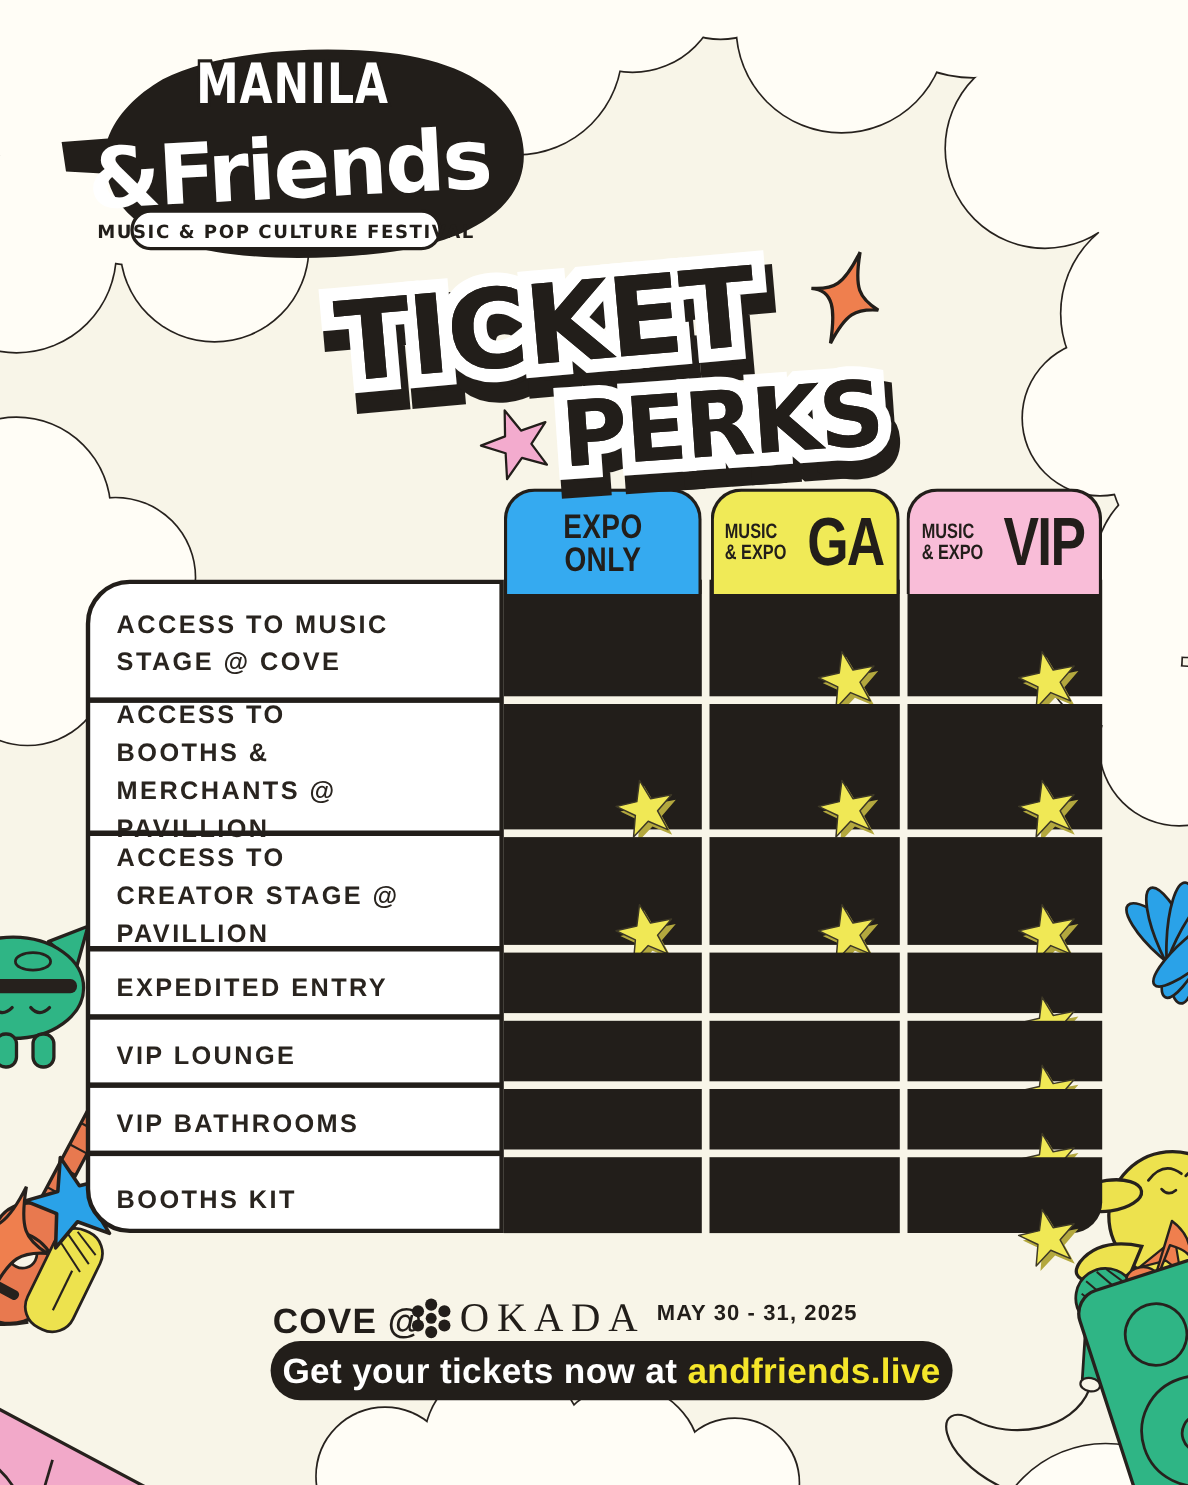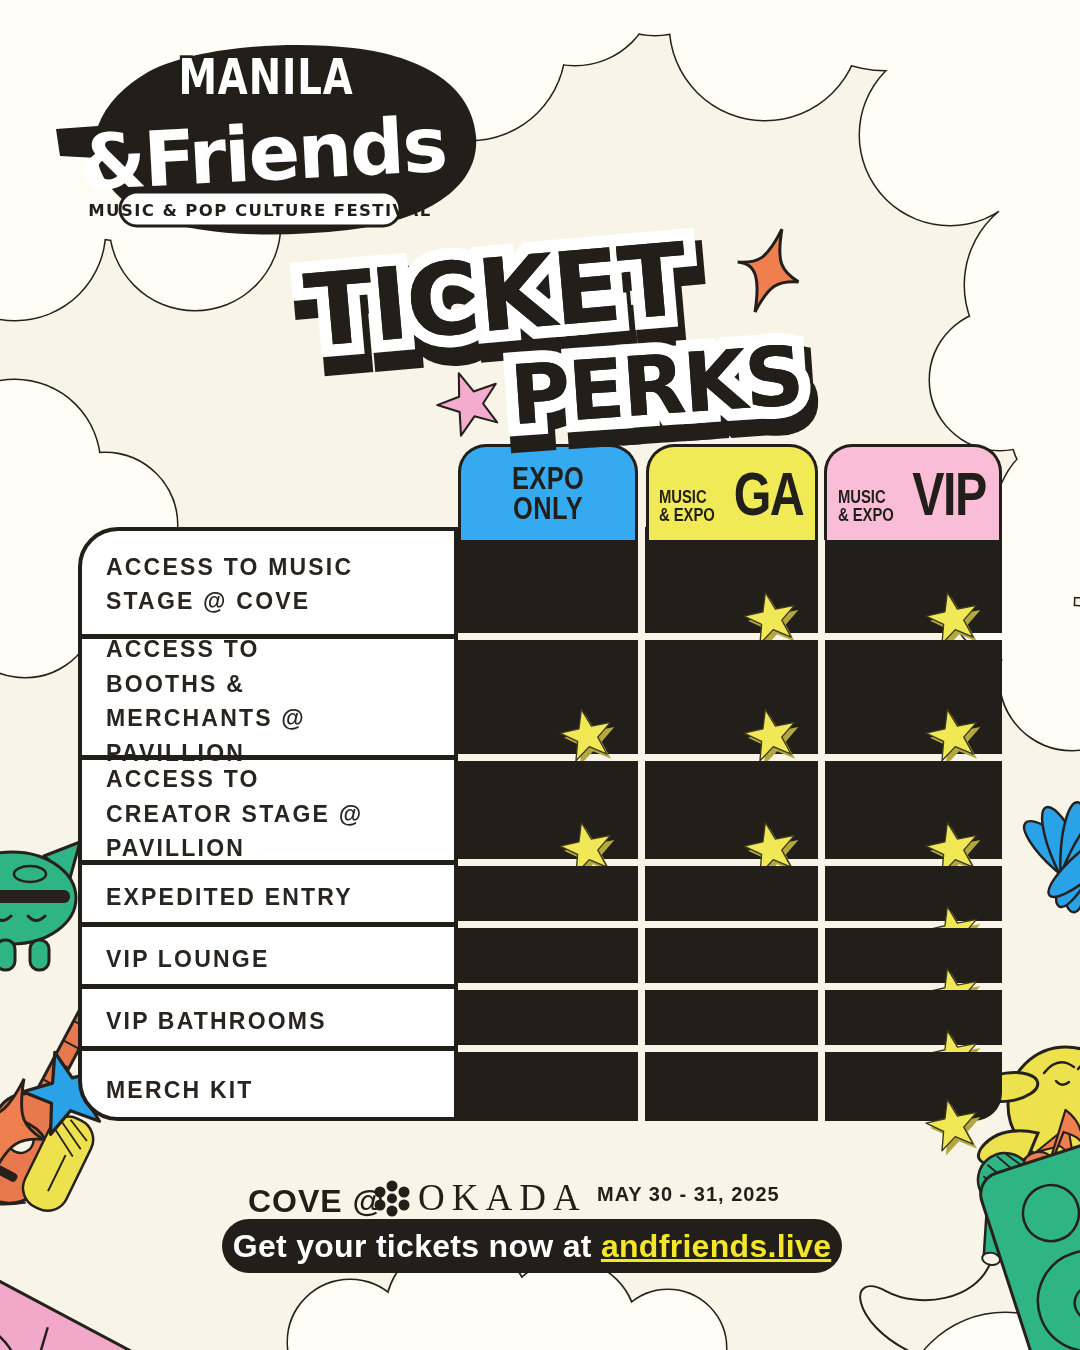--- a/index.html
+++ b/index.html
@@ -36,21 +36,21 @@
     border:3px solid var(--ink);border-bottom:none;
     border-radius:28px 28px 0 0;box-sizing:border-box;
     display:flex;align-items:center;justify-content:center;color:var(--ink);
   }
   .tab-expo{left:458px;width:180px;}
   .tab-ga{left:646px;width:172px;}
   .tab-vip{left:824px;width:178px;}
   .tab-stack{display:flex;flex-direction:column;align-items:center;
     font-weight:bold;font-size:31px;line-height:.95;letter-spacing:0.5px;
     transform:scaleX(.82);}
-  .tab-row{display:flex;align-items:flex-end;gap:1px;}
+  .tab-row{display:flex;align-items:center;gap:1px;}
   .tab-small{display:flex;flex-direction:column;align-items:flex-start;
     font-weight:bold;font-size:19px;line-height:.95;transform:scaleX(.78);}
   .tab-big{font-weight:bold;font-size:62px;line-height:1;transform:scaleX(.78);letter-spacing:-2px;}
 
   
   .perk-col{
     position:absolute;left:78px;top:527px;width:380px;height:594px;z-index:2;
     background:#ffffff;border:4px solid var(--ink);box-sizing:border-box;
     border-radius:40px 0 0 40px;
   }
@@ -72,21 +72,21 @@
 
   
   .venue-prefix{position:absolute;left:248px;top:1183px;z-index:4;
     font-weight:bold;font-size:32px;letter-spacing:1px;color:var(--ink);}
   .okada{position:absolute;left:370px;top:1172px;z-index:4;}
   .okada-word{font-family:"Liberation Serif",serif;font-size:37px;letter-spacing:7px;fill:var(--ink);}
   .okada-sub{font-family:"Liberation Serif",serif;font-size:13px;letter-spacing:4px;fill:var(--ink);}
   .date-text{position:absolute;left:597px;top:1183px;z-index:4;
     font-weight:bold;font-size:20px;letter-spacing:1px;color:var(--ink);}
   .cta-pill{
-    position:absolute;left:222px;top:1219px;width:620px;height:54px;z-index:4;
+    position:absolute;left:246px;top:1219px;width:620px;height:54px;z-index:4;
     background:var(--ink);border-radius:27px;
     display:flex;align-items:center;justify-content:center;
     font-weight:bold;font-size:32px;letter-spacing:.3px;white-space:pre;
   }
   .cta-prefix{color:#ffffff;}
 </style>
 </head>
 <body>
 
 <div class="page" id="page">
@@ -334,42 +334,42 @@
       <div class="perk-label" style="top: 113px; height: 114px;">ACCESS TO BOOTHS &amp; MERCHANTS @ PAVILLION</div>
       <div class="perk-sep" style="top: 103px;"></div>
       <div class="perk-label" style="top: 234px; height: 98px;">ACCESS TO CREATOR STAGE @ PAVILLION</div>
       <div class="perk-sep" style="top: 224px;"></div>
       <div class="perk-label" style="top: 339px; height: 55px;">EXPEDITED ENTRY</div>
       <div class="perk-sep" style="top: 329px;"></div>
       <div class="perk-label" style="top: 401px; height: 55px;">VIP LOUNGE</div>
       <div class="perk-sep" style="top: 391px;"></div>
       <div class="perk-label" style="top: 463px; height: 55px;">VIP BATHROOMS</div>
       <div class="perk-sep" style="top: 453px;"></div>
-      <div class="perk-label" style="top: 525px; height: 69px;">MERCH KIT</div>
+      <div class="perk-label" style="top: 525px; height: 69px;">BOOTHS KIT</div>
       <div class="perk-sep" style="top: 515px;"></div>
     </div>
 
   <div class="venue-prefix">COVE @</div>
   <svg class="okada" width="320" height="60" viewBox="0 0 320 60">
     <g fill="#221e1a">
       <circle cx="22" cy="14" r="5.5"></circle>
         <circle cx="34" cy="20" r="5.5"></circle>
         <circle cx="34" cy="33" r="5.5"></circle>
       <circle cx="22" cy="39" r="5.5"></circle>
         <circle cx="10" cy="33" r="5.5"></circle>
         <circle cx="10" cy="20" r="5.5"></circle>
       <circle cx="22" cy="26.5" r="5"></circle>
     </g>
     <text class="okada-word" x="48" y="38">OKADA</text>
     <text class="okada-sub" x="118" y="56" text-anchor="middle">MANILA®</text>
   </svg>
   <div class="date-text">MAY 30 - 31, 2025</div>
 
   <div class="cta-pill">
-    <span class="cta-prefix">Get your tickets now at </span><span class="cta-link" style="color: rgb(245, 230, 42); text-decoration: underline;">andfriends.live</span>
+    <span class="cta-prefix">Get your tickets now at </span><span class="cta-link" style="color: rgb(245, 230, 42);">andfriends.live</span>
   </div>
 
 <div class="cell" style="left: 458px; top: 527px; width: 180px; height: 106px;"></div>
     <div class="cell" style="left: 645px; top: 527px; width: 173px; height: 106px;">
       <svg class="star" viewBox="-50 -50 100 100">
         <use href="#star-shape"></use>
       </svg>
     </div>
     <div class="cell" style="left: 825px; top: 527px; width: 177px; height: 106px;">
       <svg class="star" viewBox="-50 -50 100 100">

